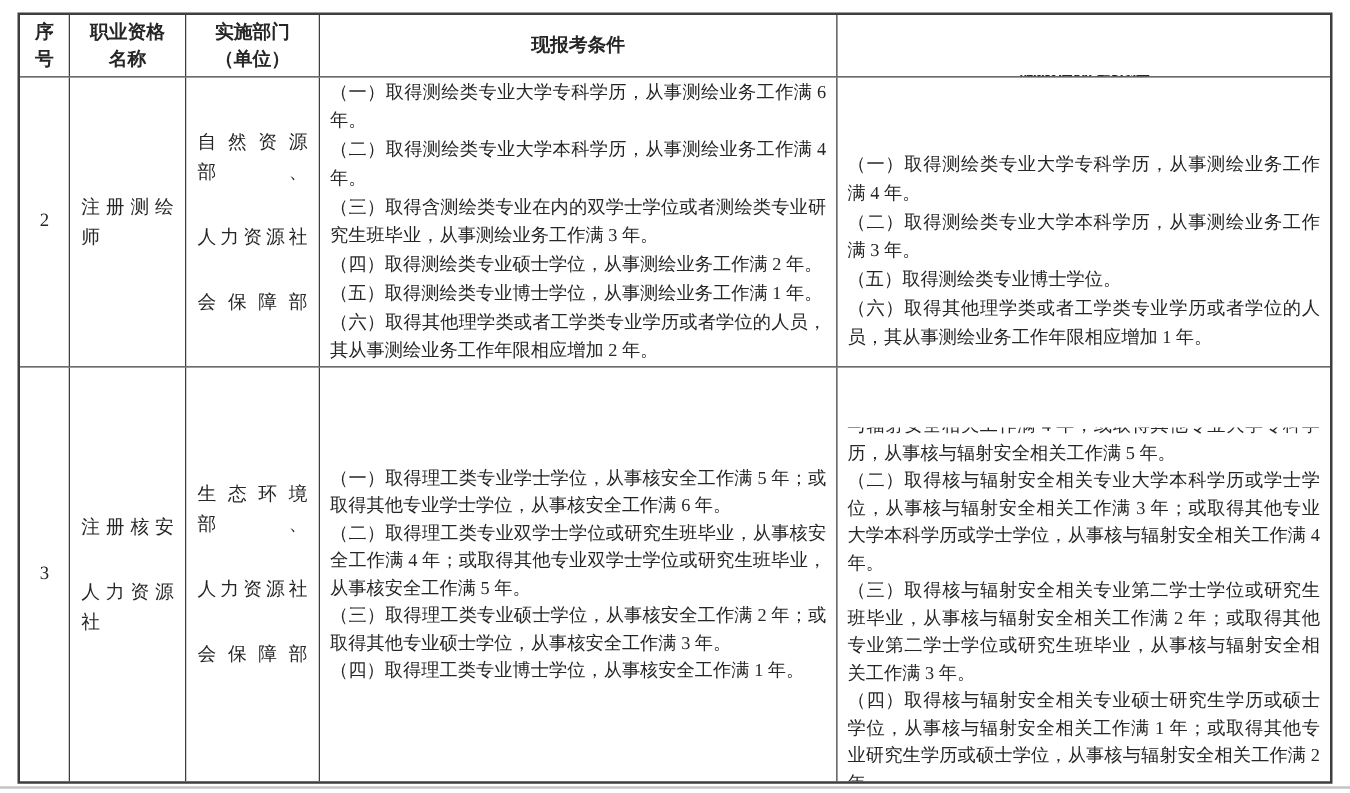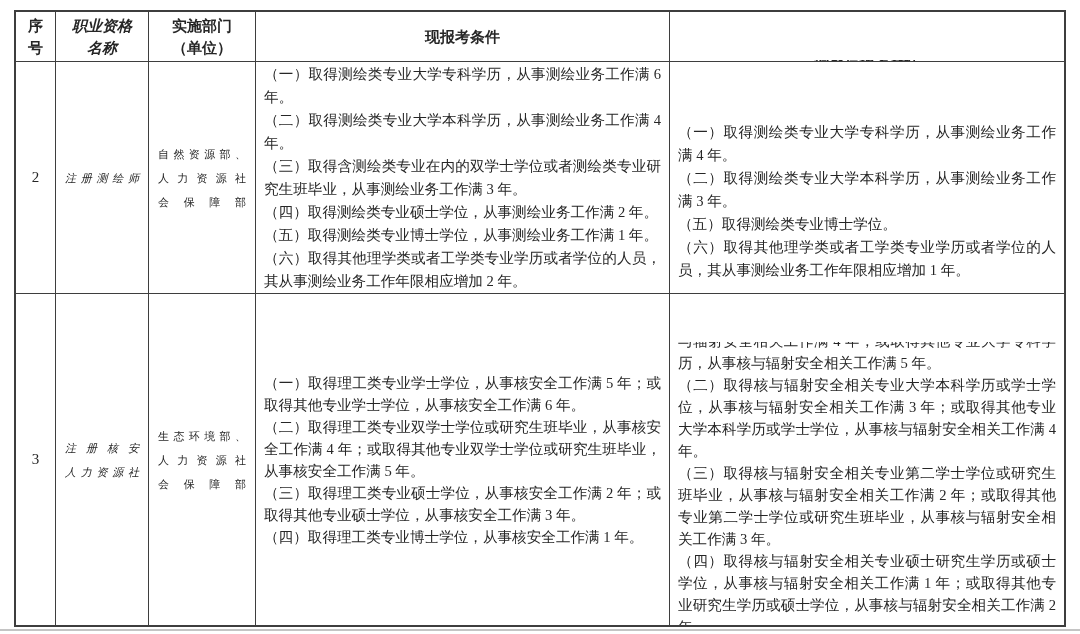--- a/index.html
+++ b/index.html
@@ -19,35 +19,35 @@
   .t-row:last-child{border-bottom:none;}
   .t-cell{
     border-right:1px solid #3e3e3e;
     box-sizing:border-box;
     display:flex;flex-direction:column;justify-content:center;
     overflow:hidden;
   }
   .t-cell:last-child{border-right:none;margin-top:48px;}
   
   .c-no{width:40px;}
-  .c-name{width:93px;font-style:italic;}
+  .c-name{width:93px;}
   .c-dept{width:107px;}
   .c-cur{width:414px;justify-content:center;}
   .c-adj{flex:1;}
   
   .t-head{height:49px;}
   .t-head .t-cell{
     align-items:center;justify-content:center;text-align:center;
     font-weight:bold;font-size:15px;line-height:22px;
   }
   
   .row-2{height:231px;}
   .row-3{height:331px;}
   .center-cell{align-items:center;text-align:center;font-size:15px;}
-  .lines-cell{padding:0 9px;font-size:11px;}
+  .lines-cell{padding:0 9px;font-size:15px;gap:28px;}
   .lines-cell div{
     line-height:24px;
     text-align:justify;
     text-align-last:justify;
   }
   .cond-cell{padding:4px 8px;font-size:14.6px;}
   .cond-cell p{
     margin:0;
     text-align:justify;
   }

